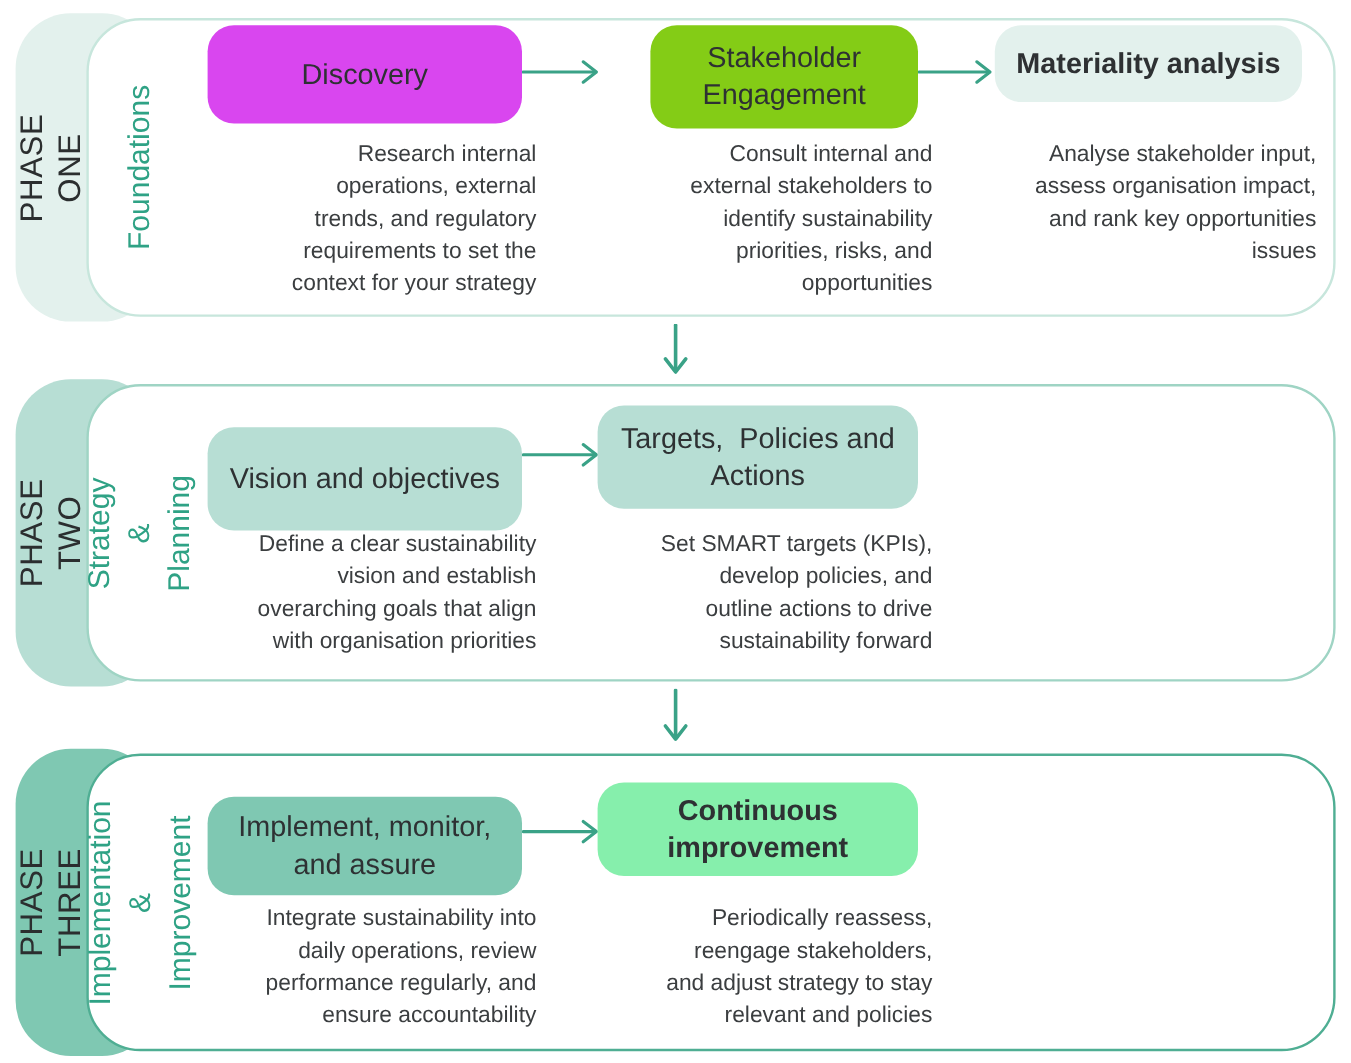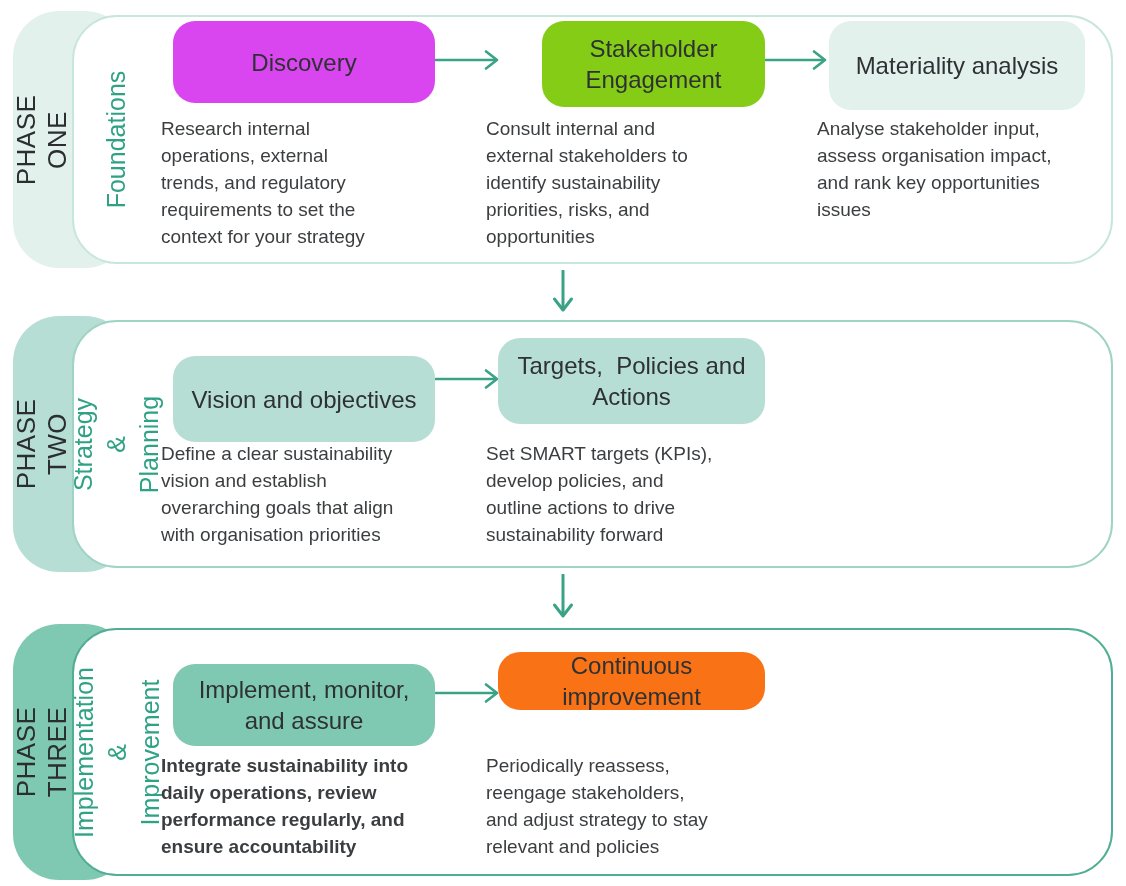--- a/index.html
+++ b/index.html
@@ -16,21 +16,21 @@
   .cat-wrap{left:59px;width:90px;}
   .vtext{transform:rotate(-90deg);white-space:pre-line;text-align:center;}
   .phase-name{font-size:26px;letter-spacing:0.5px;color:#2b2e2f;}
   .cat-name{font-size:25px;line-height:33px;}
 
   .step{position:absolute;}
   .step-box{position:absolute;left:0;right:0;border-radius:22px;display:flex;
             align-items:center;justify-content:center;}
   .step-title{font-size:24px;line-height:31px;color:#2e3133;text-align:center;white-space:pre;}
   .step-desc{position:absolute;margin:0;font-size:19px;line-height:27px;color:#3b3e40;
-             text-align:left;white-space:pre;}
+             text-align:right;white-space:pre;}
 
   .arrow{position:absolute;line-height:0;}
   .arrow svg{display:block;}
 </style>
 </head>
 <body>
 
 <div class="canvas">
 
   <section class="phase-row" style="top:11px;height:257px;">
@@ -75,21 +75,21 @@
     </div>
 
     <div class="arrow" style="left: 752px; top: 38px; color: rgb(58, 162, 135);">
       <svg width="64" height="22" viewBox="0 0 64 22" stroke="currentColor" fill="none" stroke-width="2.6" stroke-linecap="round" stroke-linejoin="round">
         <line x1="1" y1="11" x2="58" y2="11"></line>
           <polyline points="49,2.5 60,11 49,19.5"></polyline>
       </svg>
     </div>
 
     <div class="step" style="left:816px;width:256px;">
-      <div class="step-box" style="top: 10px; height: 89px; background-color: rgb(227, 241, 237);">
+      <div class="step-box" style="top: 10px; height: 64px; background-color: rgb(227, 241, 237); font-weight: bold;">
         <span class="step-title">Materiality analysis</span>
       </div>
       <p class="step-desc" style="top:104px;left:-12px;width:280px;">Analyse stakeholder input,
 assess organisation impact,
 and rank key opportunities
 issues</p>
     </div>
   </section>
 
   <div class="arrow" style="left: 552px; top: 270px; color: rgb(58, 162, 135);">
@@ -156,35 +156,35 @@
     <div class="vwrap cat-wrap">
       <span class="vtext cat-name" style="color: rgb(47, 162, 133);">Implementation &amp;
 Improvement</span>
     </div>
 
     <div class="step" style="left:160px;width:262px;">
       <div class="step-box" style="top: 28px; height: 82px; background-color: rgb(127, 200, 178); margin-top: 12px;">
         <span class="step-title">Implement, monitor,
 and assure</span>
       </div>
-      <p class="step-desc" style="top:128px;left:-12px;width:286px;font-weight:bold;">Integrate sustainability into
+      <p class="step-desc" style="top:128px;left:-12px;width:286px;">Integrate sustainability into
 daily operations, review
 performance regularly, and
 ensure accountability</p>
     </div>
 
     <div class="arrow" style="left: 422px; top: 58px; color: rgb(58, 162, 135);">
       <svg width="66" height="22" viewBox="0 0 66 22" stroke="currentColor" fill="none" stroke-width="2.6" stroke-linecap="round" stroke-linejoin="round">
         <line x1="1" y1="11" x2="60" y2="11"></line>
           <polyline points="51,2.5 62,11 51,19.5"></polyline>
       </svg>
     </div>
 
     <div class="step" style="left:485px;width:267px;">
-      <div class="step-box" style="top: 28px; height: 58px; background-color: #f97316;">
+      <div class="step-box" style="top: 28px; height: 78px; background-color: #86efac; font-weight: bold;">
         <span class="step-title">Continuous
 improvement</span>
       </div>
       <p class="step-desc" style="top:128px;left:-12px;width:291px;">Periodically reassess,
 reengage stakeholders,
 and adjust strategy to stay
 relevant and policies</p>
     </div>
   </section>
 

